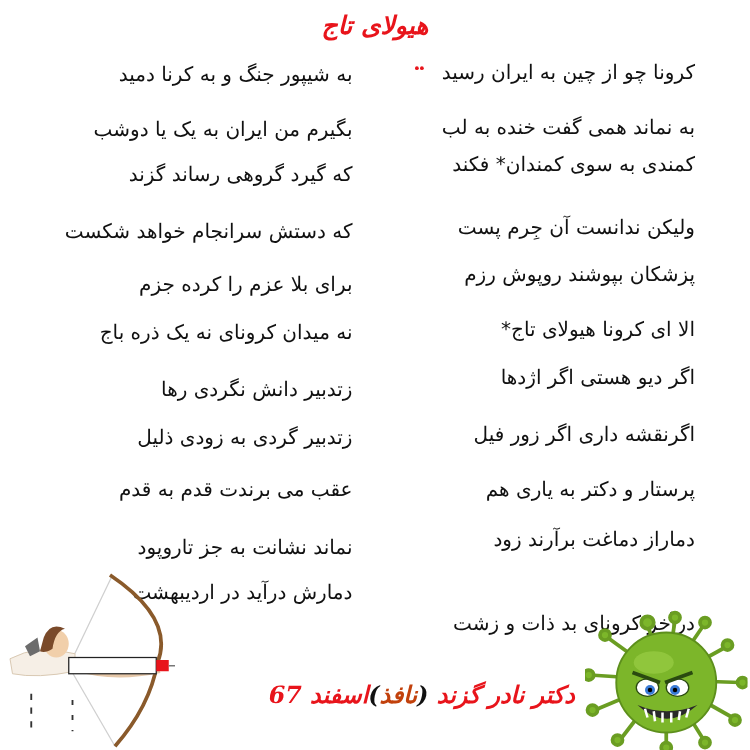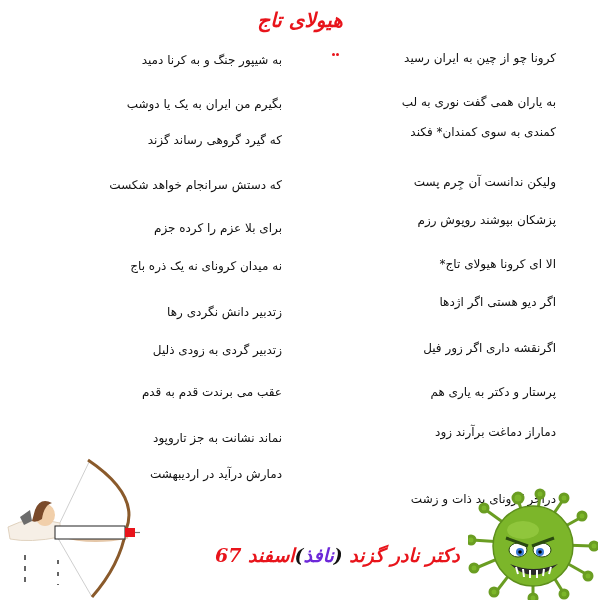--- a/index.html
+++ b/index.html
@@ -27,21 +27,21 @@
       font-weight: bold;
       font-size: 20px;
       color: #e8141b;
       letter-spacing: 0px;
     }
     .verse {
       position: absolute;
       direction: rtl;
       white-space: nowrap;
       font-family: "DejaVu Sans", sans-serif;
-      font-size: 12px;
+      font-size: 16px;
       line-height: 20px;
       color: #111111;
     }
     .col-right { right: 44px; text-align: left; }
     .col-left  { right: 318px; text-align: right; }
 
     .red-dots {
       position: absolute;
       top: 41px;
       left: 332px;
@@ -62,21 +62,21 @@
       left: 215px;
       direction: rtl;
       white-space: nowrap;
       font-family: "DejaVu Serif", serif;
       font-style: italic;
       font-weight: bold;
       font-size: 19px;
       color: #e8141b;
     }
     .signature .paren-name { color: #111111; }
-    .signature .paren-name .inner { color: #6d28d9; }
+    .signature .paren-name .inner { color: #c2410c; }
 
     .archer {
       position: absolute;
       left: 0;
       top: 455px;
       width: 140px;
       height: 145px;
     }
     .virus {
       position: absolute;
@@ -87,21 +87,21 @@
     }
   </style>
 </head>
 <body>
 
 <div class="title">هیولای تاج</div>
 
 <div class="red-dots"><span></span><span></span></div>
 
 <div class="verse col-right" style="top:48px">کرونا چو از چین به ایران رسید</div>
-<div class="verse col-right" style="top:92px">به یاران همی گفت نوری به لب</div>
+<div class="verse col-right" style="top:92px">به نماند همی گفت خنده به لب</div>
 <div class="verse col-right" style="top:122px">کمندی به  سوی کمندان* فکند</div>
 <div class="verse col-right" style="top:172px">ولیکن ندانست آن جِرم پست</div>
 <div class="verse col-right" style="top:210px">پزشکان بپوشند روپوش رزم</div>
 <div class="verse col-right" style="top:254px">الا ای کرونا هیولای تاج*</div>
 <div class="verse col-right" style="top:292px">اگر دیو هستی اگر اژدها</div>
 <div class="verse col-right" style="top:338px">اگرنقشه داری اگر زور فیل</div>
 <div class="verse col-right" style="top:382px">پرستار و دکتر به یاری هم</div>
 <div class="verse col-right" style="top:422px">دماراز دماغت برآرند زود</div>
 <div class="verse col-right" style="top:489px">درآخر کرونای بد ذات و زشت</div>
 

